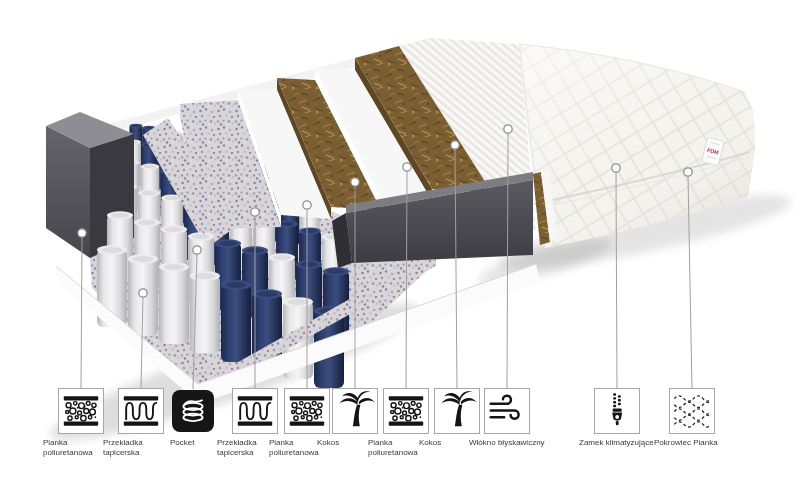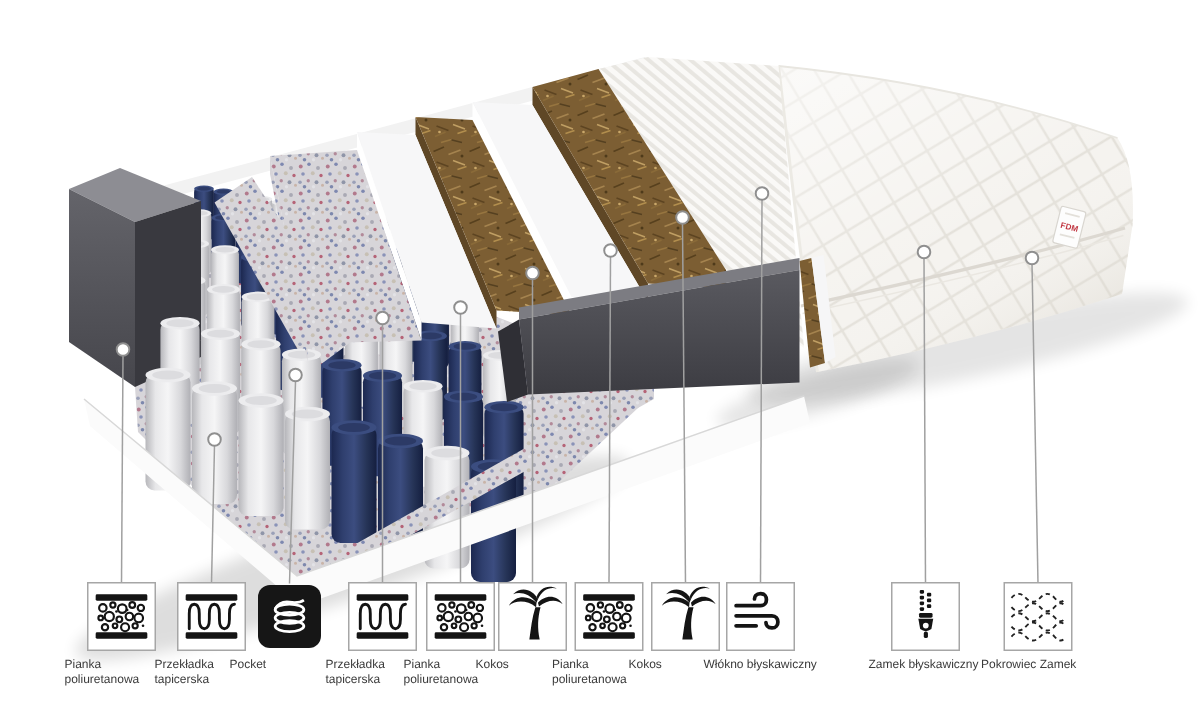--- a/index.html
+++ b/index.html
@@ -411,23 +411,23 @@
           <path d="M4.5 16.5 Q9.5 22 14.5 16.5 T24.5 16.5 T34.5 16.5 T42 16.5"></path>
           <path d="M4.5 23.5 Q9.5 18 14.5 23.5 T24.5 23.5 T34.5 23.5 T42 23.5"></path>
           <path d="M4.5 30 Q9.5 35.5 14.5 30 T24.5 30 T34.5 30 T42 30"></path>
           <path d="M4.5 37 Q9.5 31.5 14.5 37 T24.5 37 T34.5 37 T42 37"></path>
         </g>
       </svg>
 </div>
 
 <div class="icon-label" style="left:43px">Pianka poliuretanowa</div>
 <div class="icon-label" style="left:103px">Przekładka tapicerska</div>
-<div class="icon-label" style="left:153px">Pocket</div>
+<div class="icon-label" style="left:170px">Pocket</div>
 <div class="icon-label" style="left:217px">Przekładka tapicerska</div>
 <div class="icon-label" style="left:269px">Pianka poliuretanowa</div>
 <div class="icon-label" style="left:317px">Kokos</div>
 <div class="icon-label" style="left:368px">Pianka poliuretanowa</div>
 <div class="icon-label" style="left:419px">Kokos</div>
 <div class="icon-label" style="left:469px">Włókno błyskawiczny</div>
-<div class="icon-label" style="left:579px">Zamek błyskawiczny</div>
-<div class="icon-label" style="left:654px">Pokrowiec Zamek</div>
+<div class="icon-label" style="left:579px">Zamek klimatyzujące</div>
+<div class="icon-label" style="left:654px">Pokrowiec Pianka</div>
 
 </div>
 
 </body></html>

